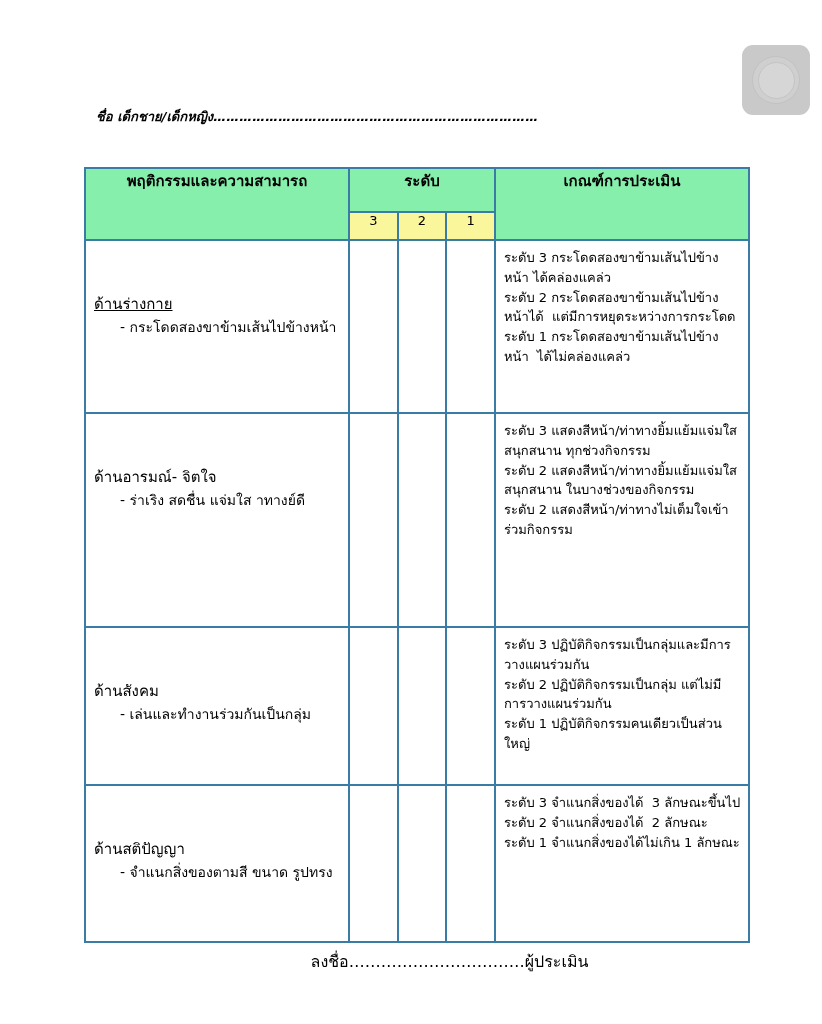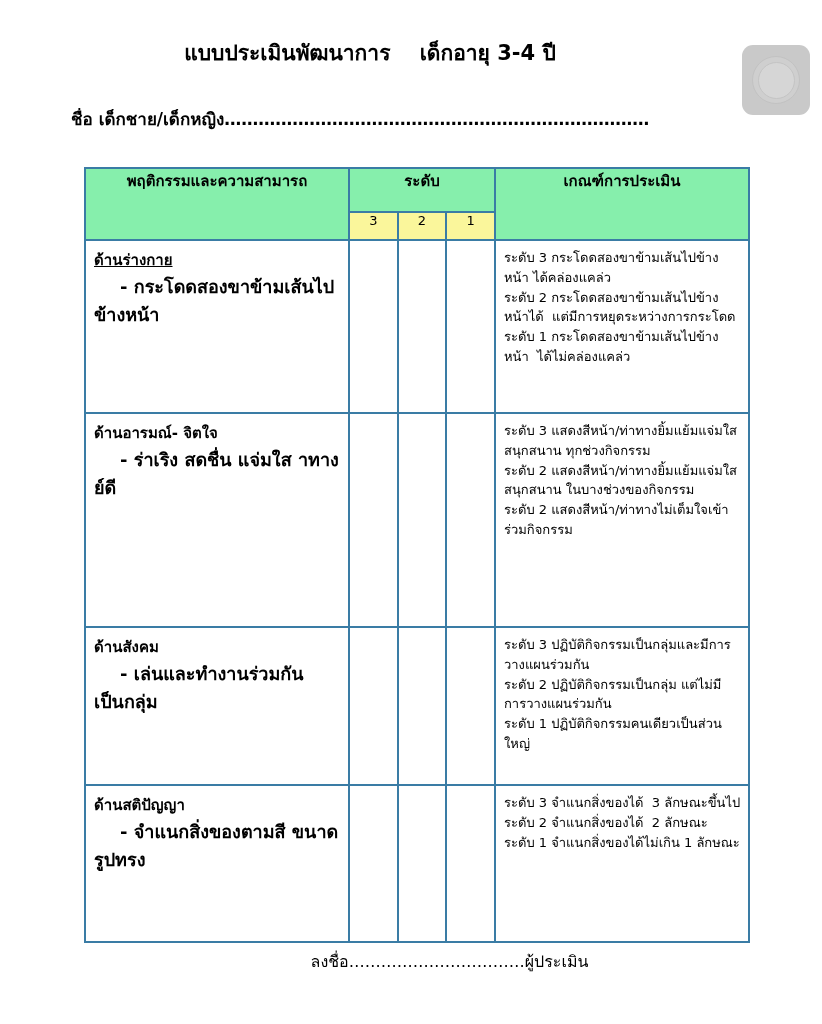--- a/index.html
+++ b/index.html
@@ -34,27 +34,28 @@
     font-size: 21px;
     font-weight: bold;
     letter-spacing: 0px;
     line-height: 1.3;
     white-space: pre;
   }
 
   .name-line {
     position: absolute;
     top: 108px;
-    left: 71px;
+    left: 96px;
     width: 660px;
-    font-size: 17px;
+    font-size: 13px;
     font-weight: bold;
     line-height: 1.4;
     white-space: nowrap;
     overflow: hidden;
+    font-style: italic;
   }
 
   
   .img-placeholder {
     position: absolute;
     top: 45px;
     left: 742px;
     width: 68px;
     height: 70px;
     border-radius: 11px;
@@ -122,30 +123,31 @@
   }
 
   td.behavior-cell {
     padding: 8px 6px 8px 8px;
     font-size: 15px;
     font-weight: bold;
     line-height: 1.55;
   }
   .behavior-title {
     display: block;
-    font-weight: bold;
+    font-weight: normal;
+    margin-top: 44px;
   }
   .behavior-title.underlined {
     text-decoration: underline;
   }
   .behavior-detail {
     display: block;
     text-indent: 26px;
-    font-weight: bold;
-    font-size: 18px;
+    font-weight: normal;
+    font-size: 14px;
     padding-top: 1px;
   }
 
   td.score-cell {
     background: #ffffff;
   }
 
   td.criteria-cell {
     padding: 7px 6px 8px 8px;
     font-size: 13px;
@@ -177,21 +179,20 @@
     display: block;
     padding-left: 122px;
     white-space: pre;
   }
 </style>
 </head>
 <body>
 
 <div class="page">
 
-  <div class="doc-title">แบบประเมินพัฒนาการ    เด็กอายุ 3-4 ปี</div>
 
   <div class="img-placeholder">
     <div class="ring-outer"></div>
     <div class="ring-inner"></div>
   </div>
 
   <div class="name-line">ชื่อ เด็กชาย/เด็กหญิง…………………………………………………………………</div>
 
   <table class="assessment-table">
     <thead>

